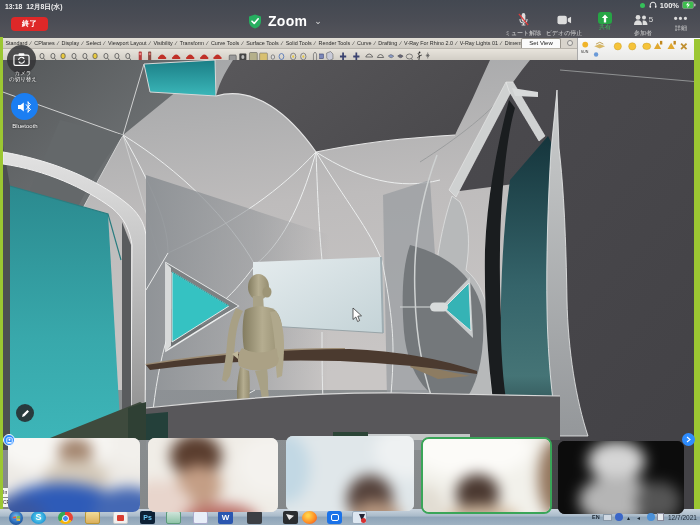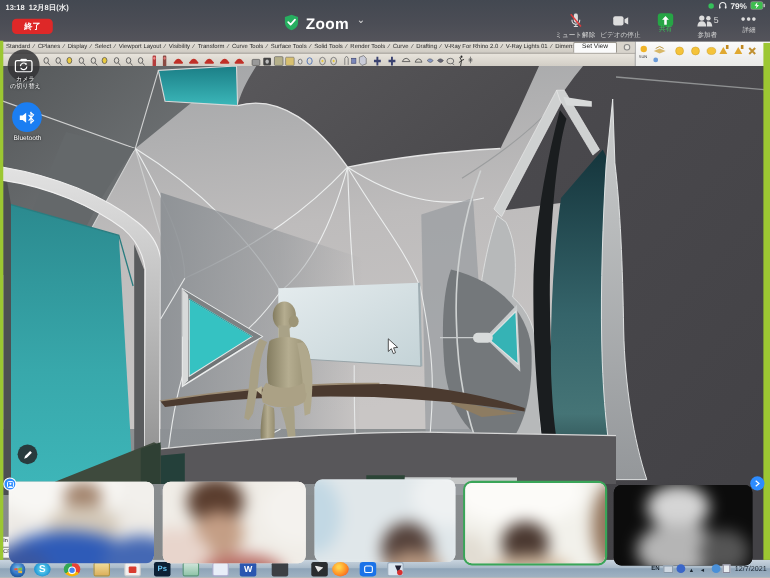--- a/index.html
+++ b/index.html
@@ -2,21 +2,21 @@
 <html><head>
 <meta charset="utf-8">
 <style>
 html,body{margin:0;padding:0;}
 *{box-sizing:border-box;}
 .stage{position:relative;width:700px;height:525px;overflow:hidden;background:#8a8e8f;font-family:"Liberation Sans",sans-serif;}
 
 .topbar{position:absolute;left:0;top:0;width:700px;height:38px;background:linear-gradient(180deg,#434851 0%,#4b4d55 55%,#54545b 100%);}
 .clock{position:absolute;left:5px;top:2px;color:#f2f2f2;font-size:6.8px;font-weight:bold;letter-spacing:0px;}
 .endbtn{position:absolute;left:11px;top:17px;width:37px;height:14px;background:#de2828;border-radius:4px;color:#fff;font-size:7.5px;font-weight:bold;text-align:center;line-height:14px;}
-.zoomttl{position:absolute;left:258px;top:13px;height:16px;display:flex;color:#fff;}
+.zoomttl{position:absolute;left:248px;top:13px;height:16px;display:flex;align-items:center;color:#fff;}
 .zoomttl .txt{font-size:14px;font-weight:bold;margin-left:6px;letter-spacing:0.3px;}
 .zoomttl .chev{font-size:9px;color:#ddd;margin-left:7px;}
 .status{position:absolute;right:4px;top:0px;height:10px;display:flex;align-items:center;color:#f0f0f0;font-size:7.5px;font-weight:bold;}
 .ctrl{position:absolute;top:12px;width:44px;text-align:center;color:#e8e8e8;}
 .ctrl .lbl{font-size:6px;margin-top:0px;color:#d8d8d8;white-space:nowrap;line-height:7px;}
 
 .tabrow{position:absolute;left:0;top:38px;width:700px;height:10px;padding-left:4px;background:linear-gradient(180deg,#e3dfd7,#cfcbc3);color:#2a2a2a;font-size:5.4px;white-space:nowrap;overflow:hidden;line-height:10px;}
 .toolrow{position:absolute;left:0;top:48px;width:700px;height:13px;background:linear-gradient(180deg,#e8e4dc,#d2cec6);border-top:1px solid #b8b4ac;border-bottom:1px solid #9a968e;overflow:hidden;}
 .goldpanel{position:absolute;left:577px;top:38px;width:123px;height:23px;background:linear-gradient(180deg,#fbfbfb,#e8e8e6);border-left:1px solid #aaa;}
 
@@ -52,21 +52,21 @@
     <span class="txt">Zoom</span>
       <span class="chev">⌄</span>
   </div>
   <div class="status">
     <span style="display:inline-block;width:5px;height:5px;border-radius:50%;background:#35c05a;margin-right:4px;"></span>
     <svg width="8" height="8" viewBox="0 0 10 10" style="margin-right:3px;">
         <path d="M1.5 8 V5 a3.5 3.5 0 0 1 7 0 V8" stroke="#eee" stroke-width="1.2" fill="none"></path>
         <rect x="0.8" y="5.8" width="1.8" height="2.6" rx="0.8" fill="#eee"></rect>
         <rect x="7.4" y="5.8" width="1.8" height="2.6" rx="0.8" fill="#eee"></rect>
       </svg>
-    <span>79%</span>
+    <span>100%</span>
     <svg width="14" height="8" viewBox="0 0 14 8" style="margin-left:3px;">
         <rect x="0.5" y="0.5" width="11" height="7" rx="1.5" fill="#3dbd4e" stroke="#999" stroke-width="0.6"></rect>
         <rect x="12" y="2.5" width="1.5" height="3" rx="0.7" fill="#bbb"></rect>
         <path d="M6.5 1 L4 4.2 H5.8 L5 7 L8 3.6 H6.2 Z" fill="#fff"></path>
       </svg>
   </div>
 
   <div class="ctrl" style="left:501px;">
     <svg width="13" height="13" viewBox="0 0 14 14">
         <path d="M5 2.5 a2 2.4 0 0 1 4 0 V7 a2 2.4 0 0 1 -4 0 Z" fill="#ddd"></path>

